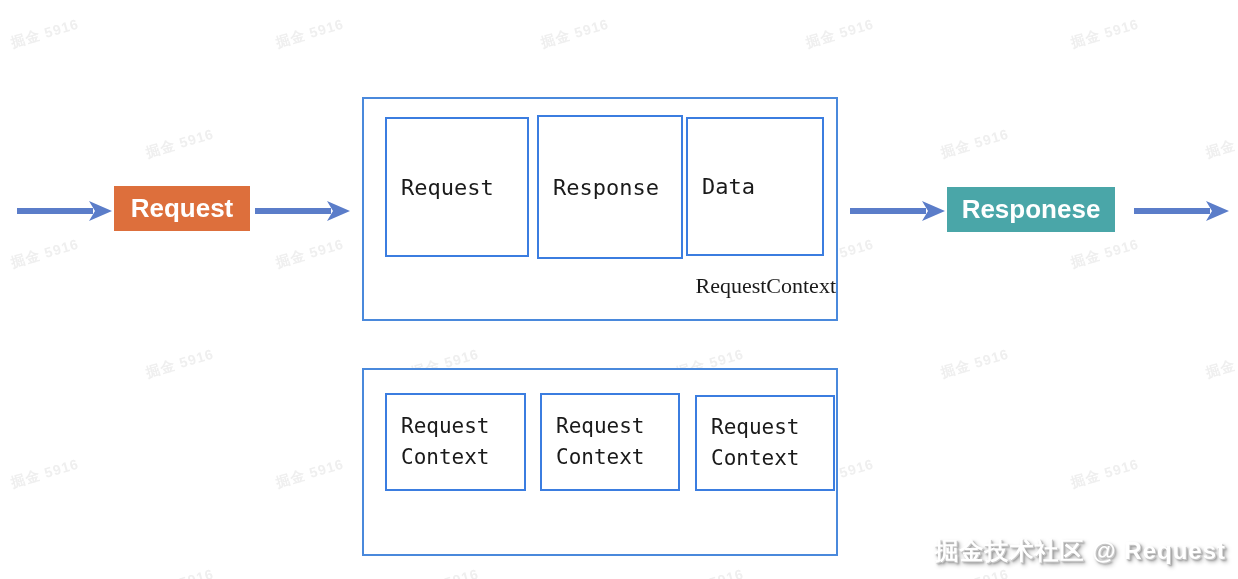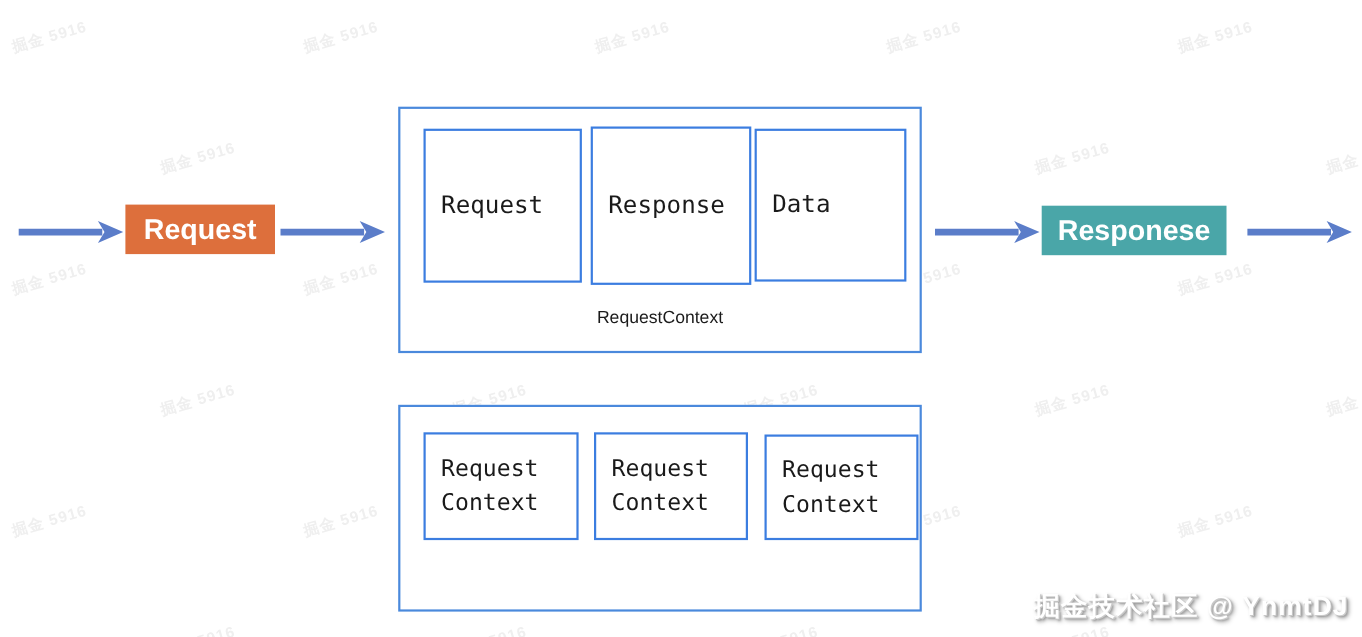--- a/index.html
+++ b/index.html
@@ -45,23 +45,23 @@
     position:absolute;background:#ffffff;
     border:2px solid var(--border2,#3b7de0);
     box-sizing:border-box;
     display:flex;align-items:center;
     padding-left:14px;
     font-family:"DejaVu Sans Mono","Liberation Mono",monospace;
     font-size:22px;color:var(--ink,#1a1a1a);
     white-space:pre-line;line-height:1.5;
   }
   .caption{
-    position:absolute;left:0;right:0;text-align:center;
-    font-family:Liberation Sans, sans-serif;
-    font-size:16px;color:var(--ink,#1a1a1a);
+    position:absolute;left:0;right:0;text-align:right;
+    font-family:Liberation Serif, serif;
+    font-size:22px;color:var(--ink,#1a1a1a);
   }
 
   
   .credit{
     position:absolute;right:12px;bottom:12px;
     font-size:24px;font-weight:bold;
     color:#ffffff;
     text-shadow:1px 1px 0 #c9c9c9, 2px 2px 2px #9a9a9a, 3px 3px 4px #aaaaaa;
     letter-spacing:1px;
   }
@@ -153,15 +153,15 @@
     <div class="inner-box" style="left:176px;top:23px;width:140px;height:98px;font-size:21px">
       <span>Request
 Context</span>
     </div>
     <div class="inner-box" style="left:331px;top:25px;width:140px;height:96px;font-size:21px">
       <span>Request
 Context</span>
     </div>
   </div>
 
-  <div class="credit">掘金技术社区 @ YnmtDJ</div>
+  <div class="credit">掘金技术社区 @ Request</div>
 
 </div>
 
 </body></html>

